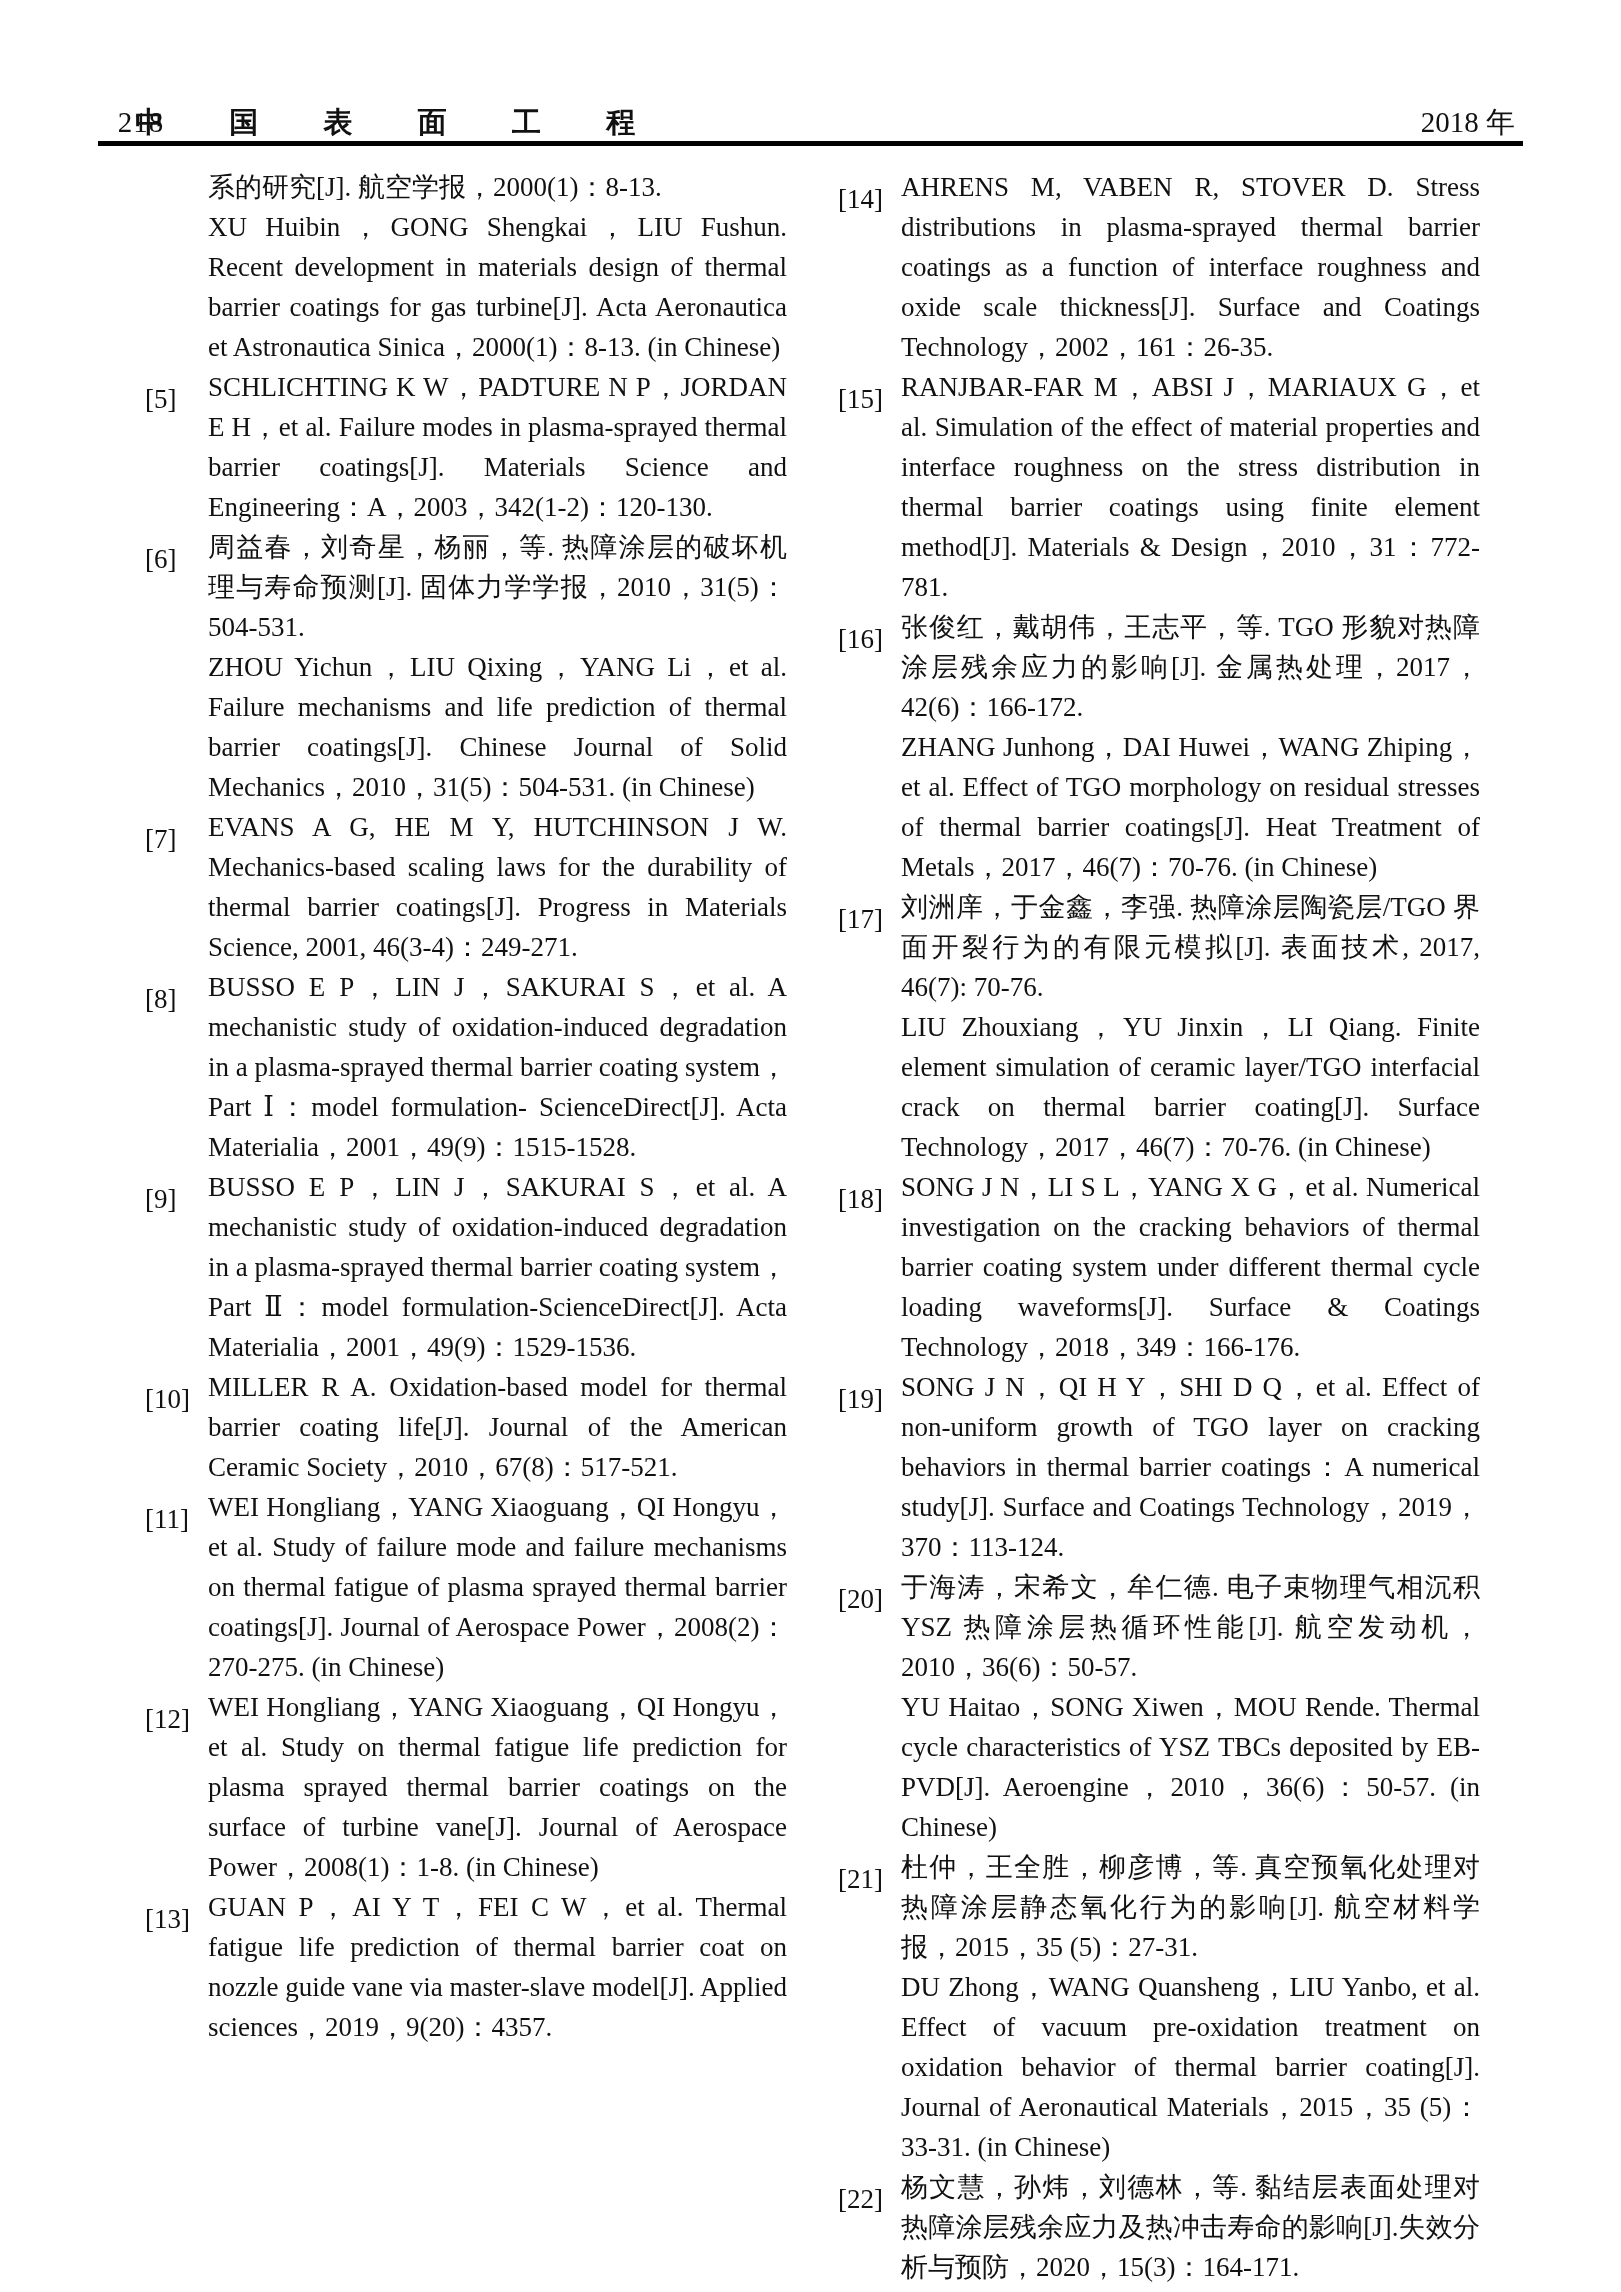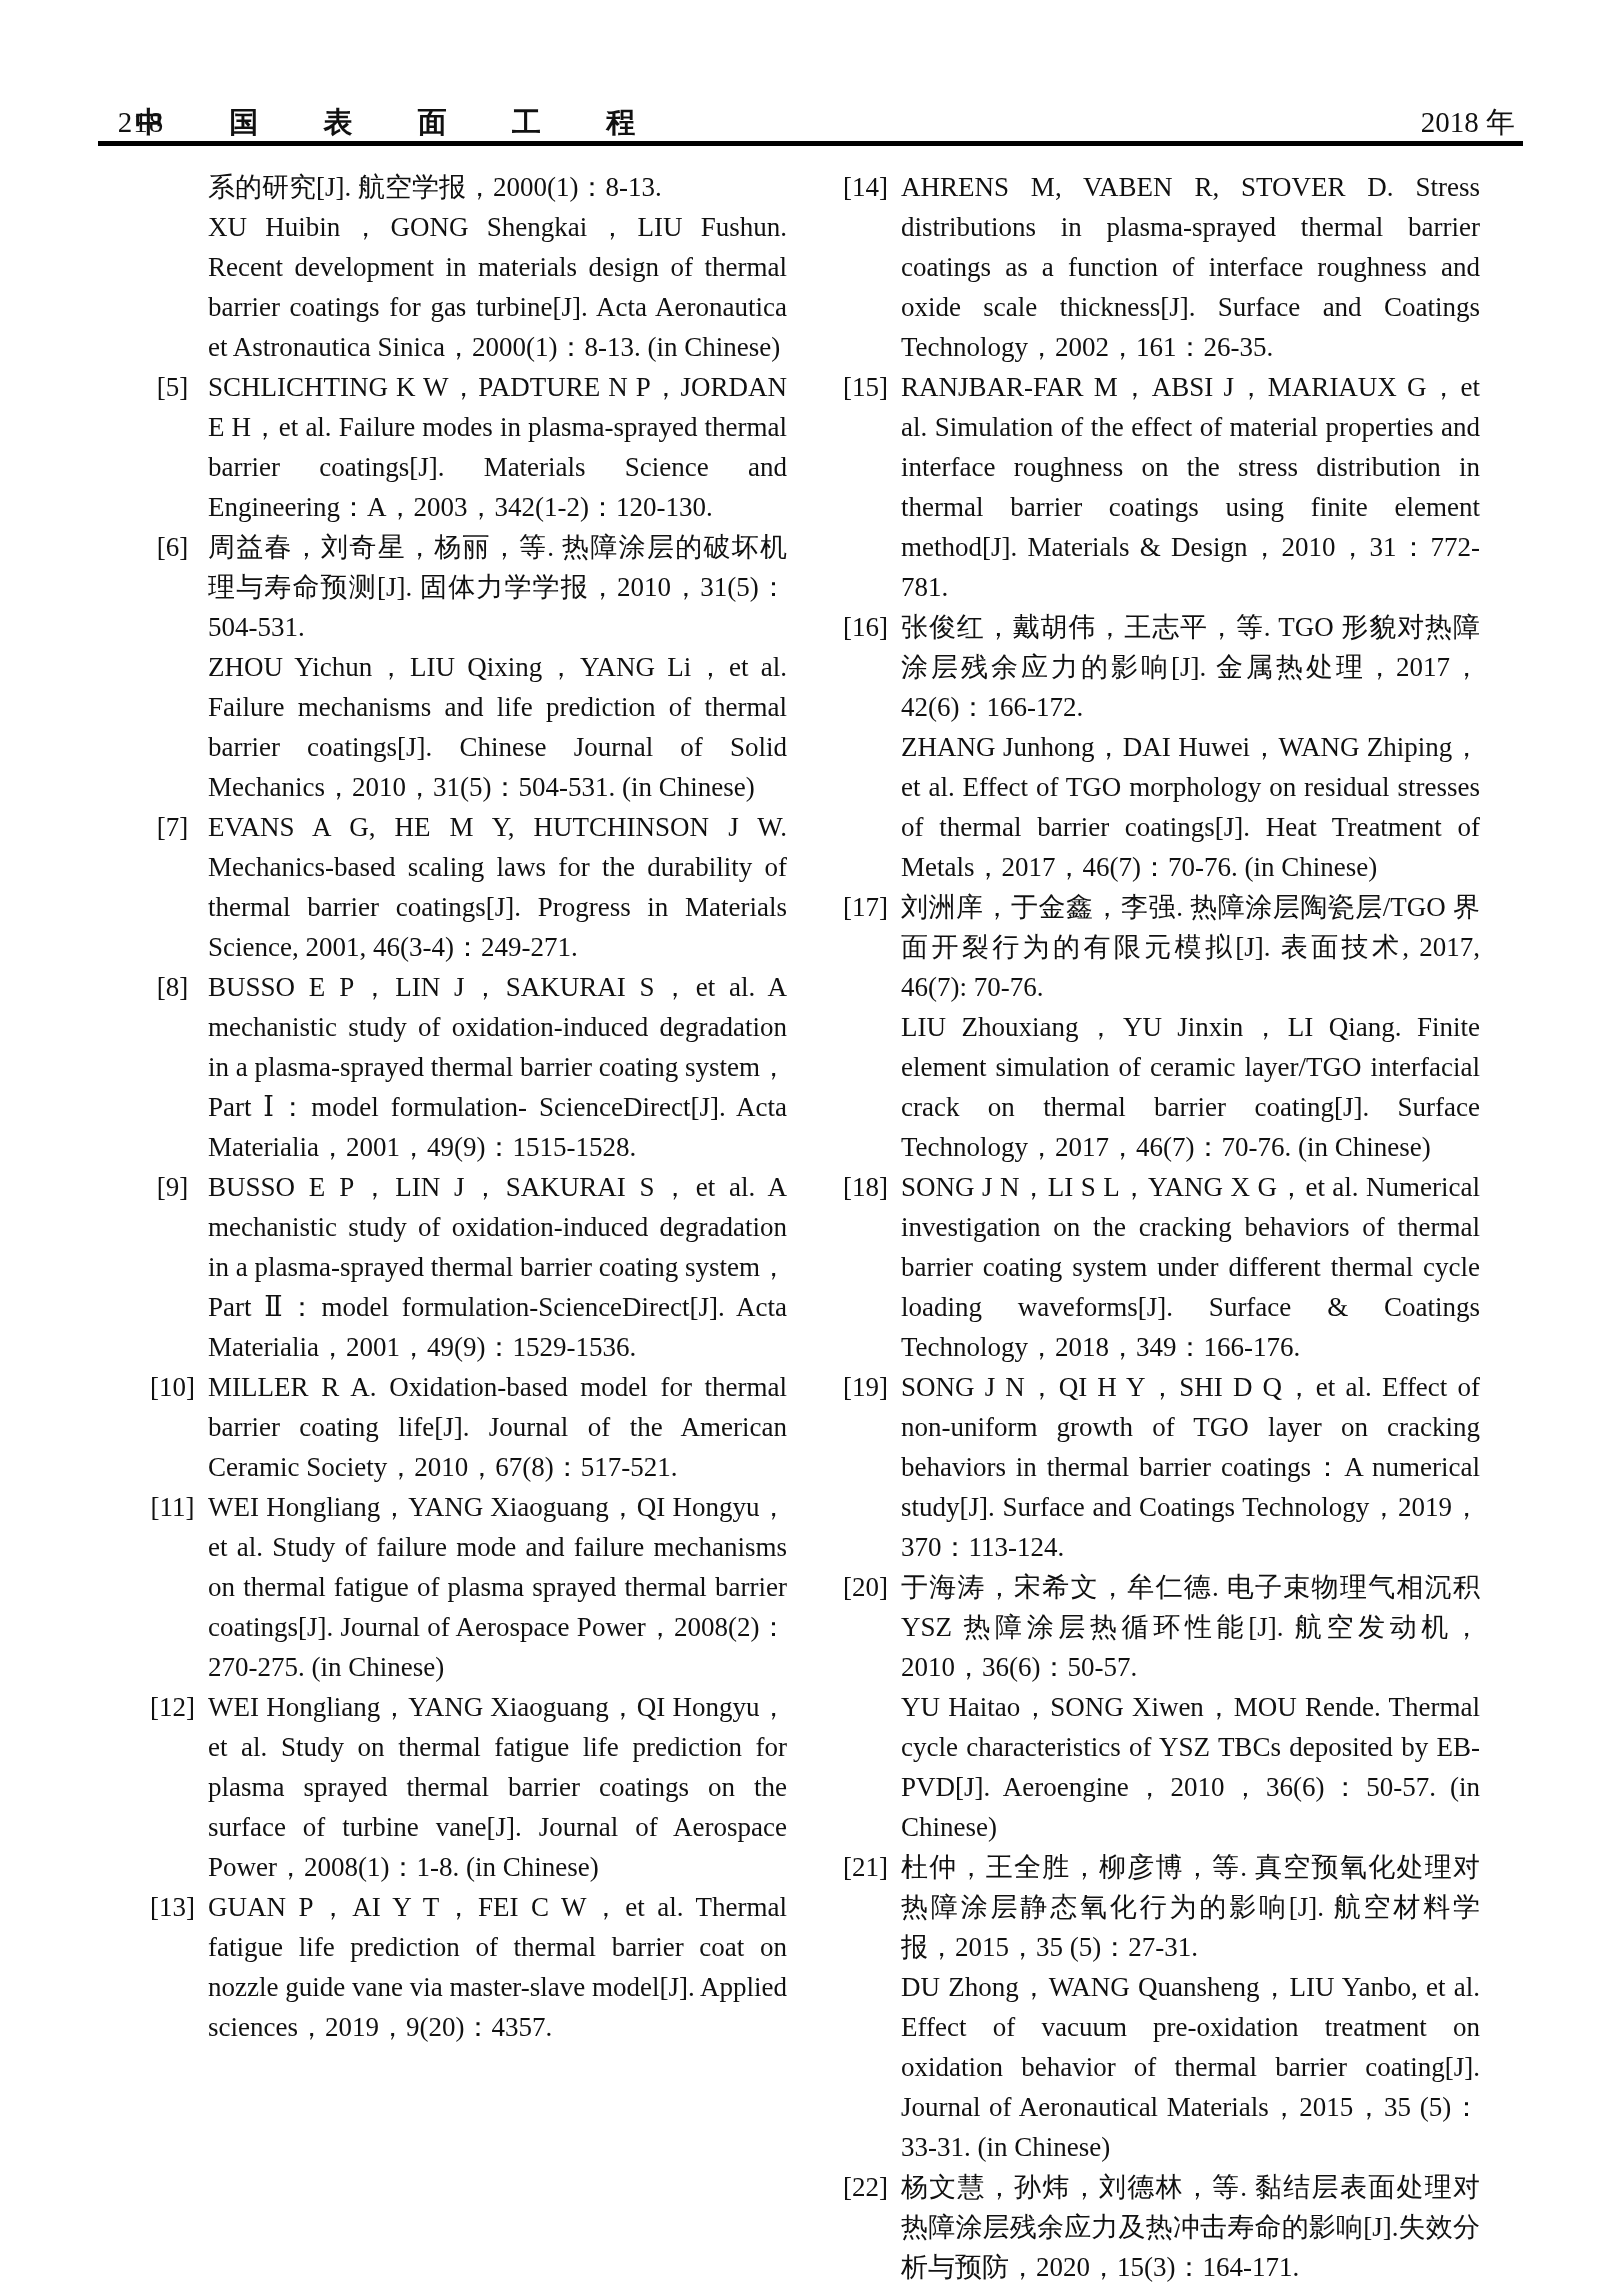--- a/index.html
+++ b/index.html
@@ -27,22 +27,22 @@
     background:#000;
   }
   .columns{
     position:absolute;top:167px;left:145px;
     display:flex;gap:51px;
     font-size:27px;line-height:40px;
   }
   .col{width:642px;}
   .ref{position:relative;}
   .ref-label{
-    position:absolute;left:0;top:0;width:55px;
-    text-align:center;white-space:nowrap;
+    position:absolute;left:0;top:12px;width:55px;
+    text-align:left;white-space:nowrap;
   }
   .ref-body{margin-left:63px;}
   .ref-par{
     margin:0;
     text-align:justify;
     text-align-last:left;
   }
 </style>
 </head>
 <body>

